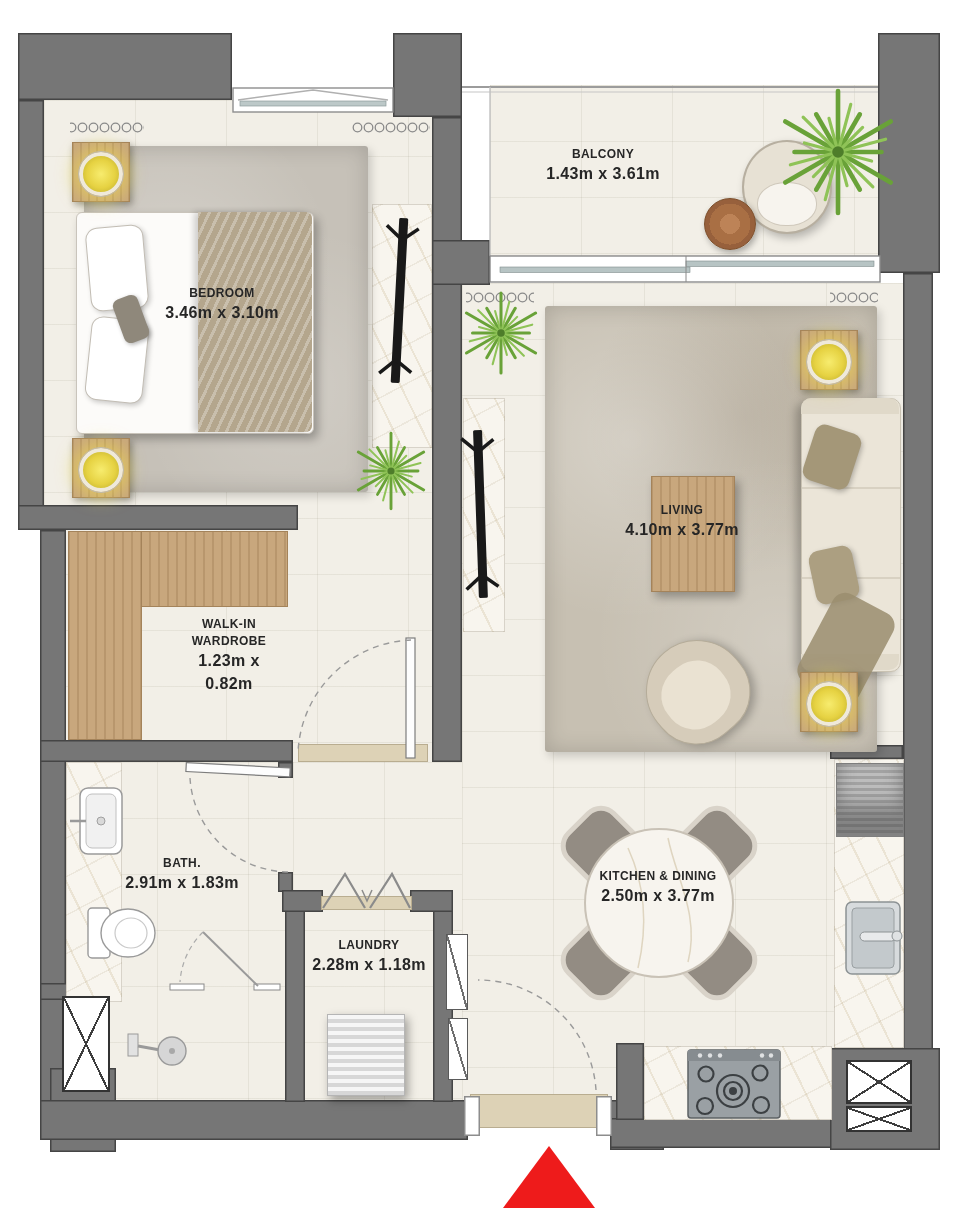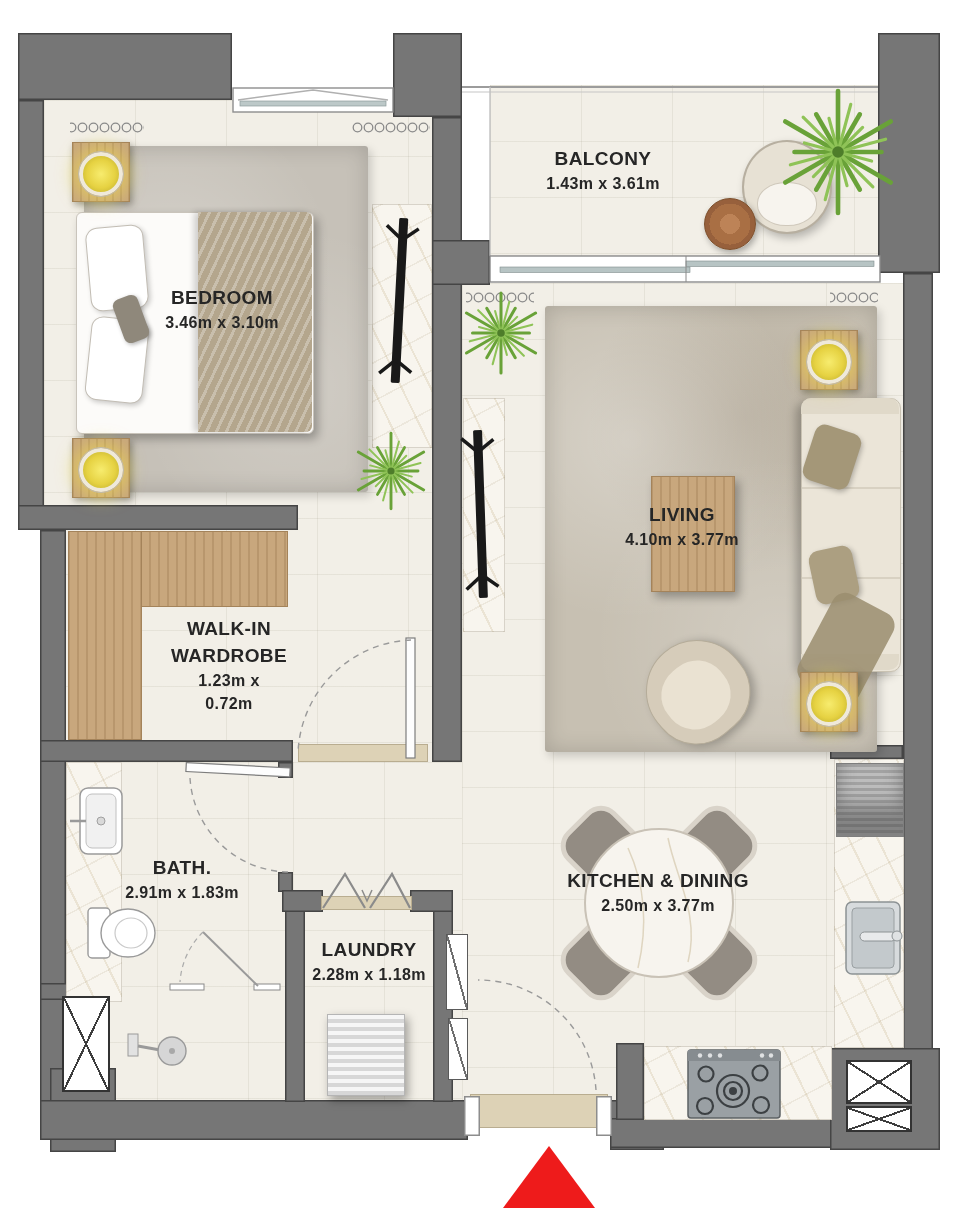--- a/index.html
+++ b/index.html
@@ -33,21 +33,21 @@
         border:1.5px solid #5a5a5a;}
   .lampTable{position:absolute;background-color:#c8a77d;
       background-image:repeating-linear-gradient(90deg,rgba(120,85,45,.20) 0 2px,transparent 2px 8px);
       box-shadow:2px 3px 7px rgba(0,0,0,.35),inset 0 0 0 1px #a4835a;}
   .lamp{width:36px;height:36px;margin:10px auto 0;border-radius:50%;
       border:4px solid #efe9da;outline:1px solid #c2bba9;
       background:radial-gradient(circle,#f7ec6e 0%,#e6d242 55%,#d2c038 75%);
       box-shadow:0 0 16px 7px rgba(238,218,80,.55);}
   .lbl{position:absolute;transform:translateX(-50%);text-align:center;color:#262626;
        font-weight:700;line-height:1.42;letter-spacing:.4px;white-space:nowrap;z-index:30;}
-  .lbl .n{font-size:19px;}
+  .lbl .n{font-size:12px;}
   .lbl .d{font-size:16px;}
   .tri{position:absolute;width:0;height:0;border-left:46px solid transparent;
        border-right:46px solid transparent;border-bottom:62px solid #ee1b1b;}
   .ov{position:absolute;left:0;top:0;z-index:20;}
   .fx{position:absolute;}
 </style>
 </head>
 <body>
 
 <div class="stage">
@@ -329,21 +329,21 @@
     <div class="d">3.46m x 3.10m</div>
   </div>
   <div class="lbl" style="left:682px;top:502px">
     <div class="n">LIVING</div>
     <div class="d">4.10m x 3.77m</div>
   </div>
   <div class="lbl" style="left:229px;top:616px">
     <div class="n">WALK-IN</div>
     <div class="n">WARDROBE</div>
     <div class="d">1.23m x</div>
-    <div class="d">0.72m</div>
+    <div class="d">0.82m</div>
   </div>
   <div class="lbl" style="left:182px;top:855px">
     <div class="n">BATH.</div>
     <div class="d">2.91m x 1.83m</div>
   </div>
   <div class="lbl" style="left:369px;top:937px">
     <div class="n">LAUNDRY</div>
     <div class="d">2.28m x 1.18m</div>
   </div>
   <div class="lbl" style="left:658px;top:868px">

